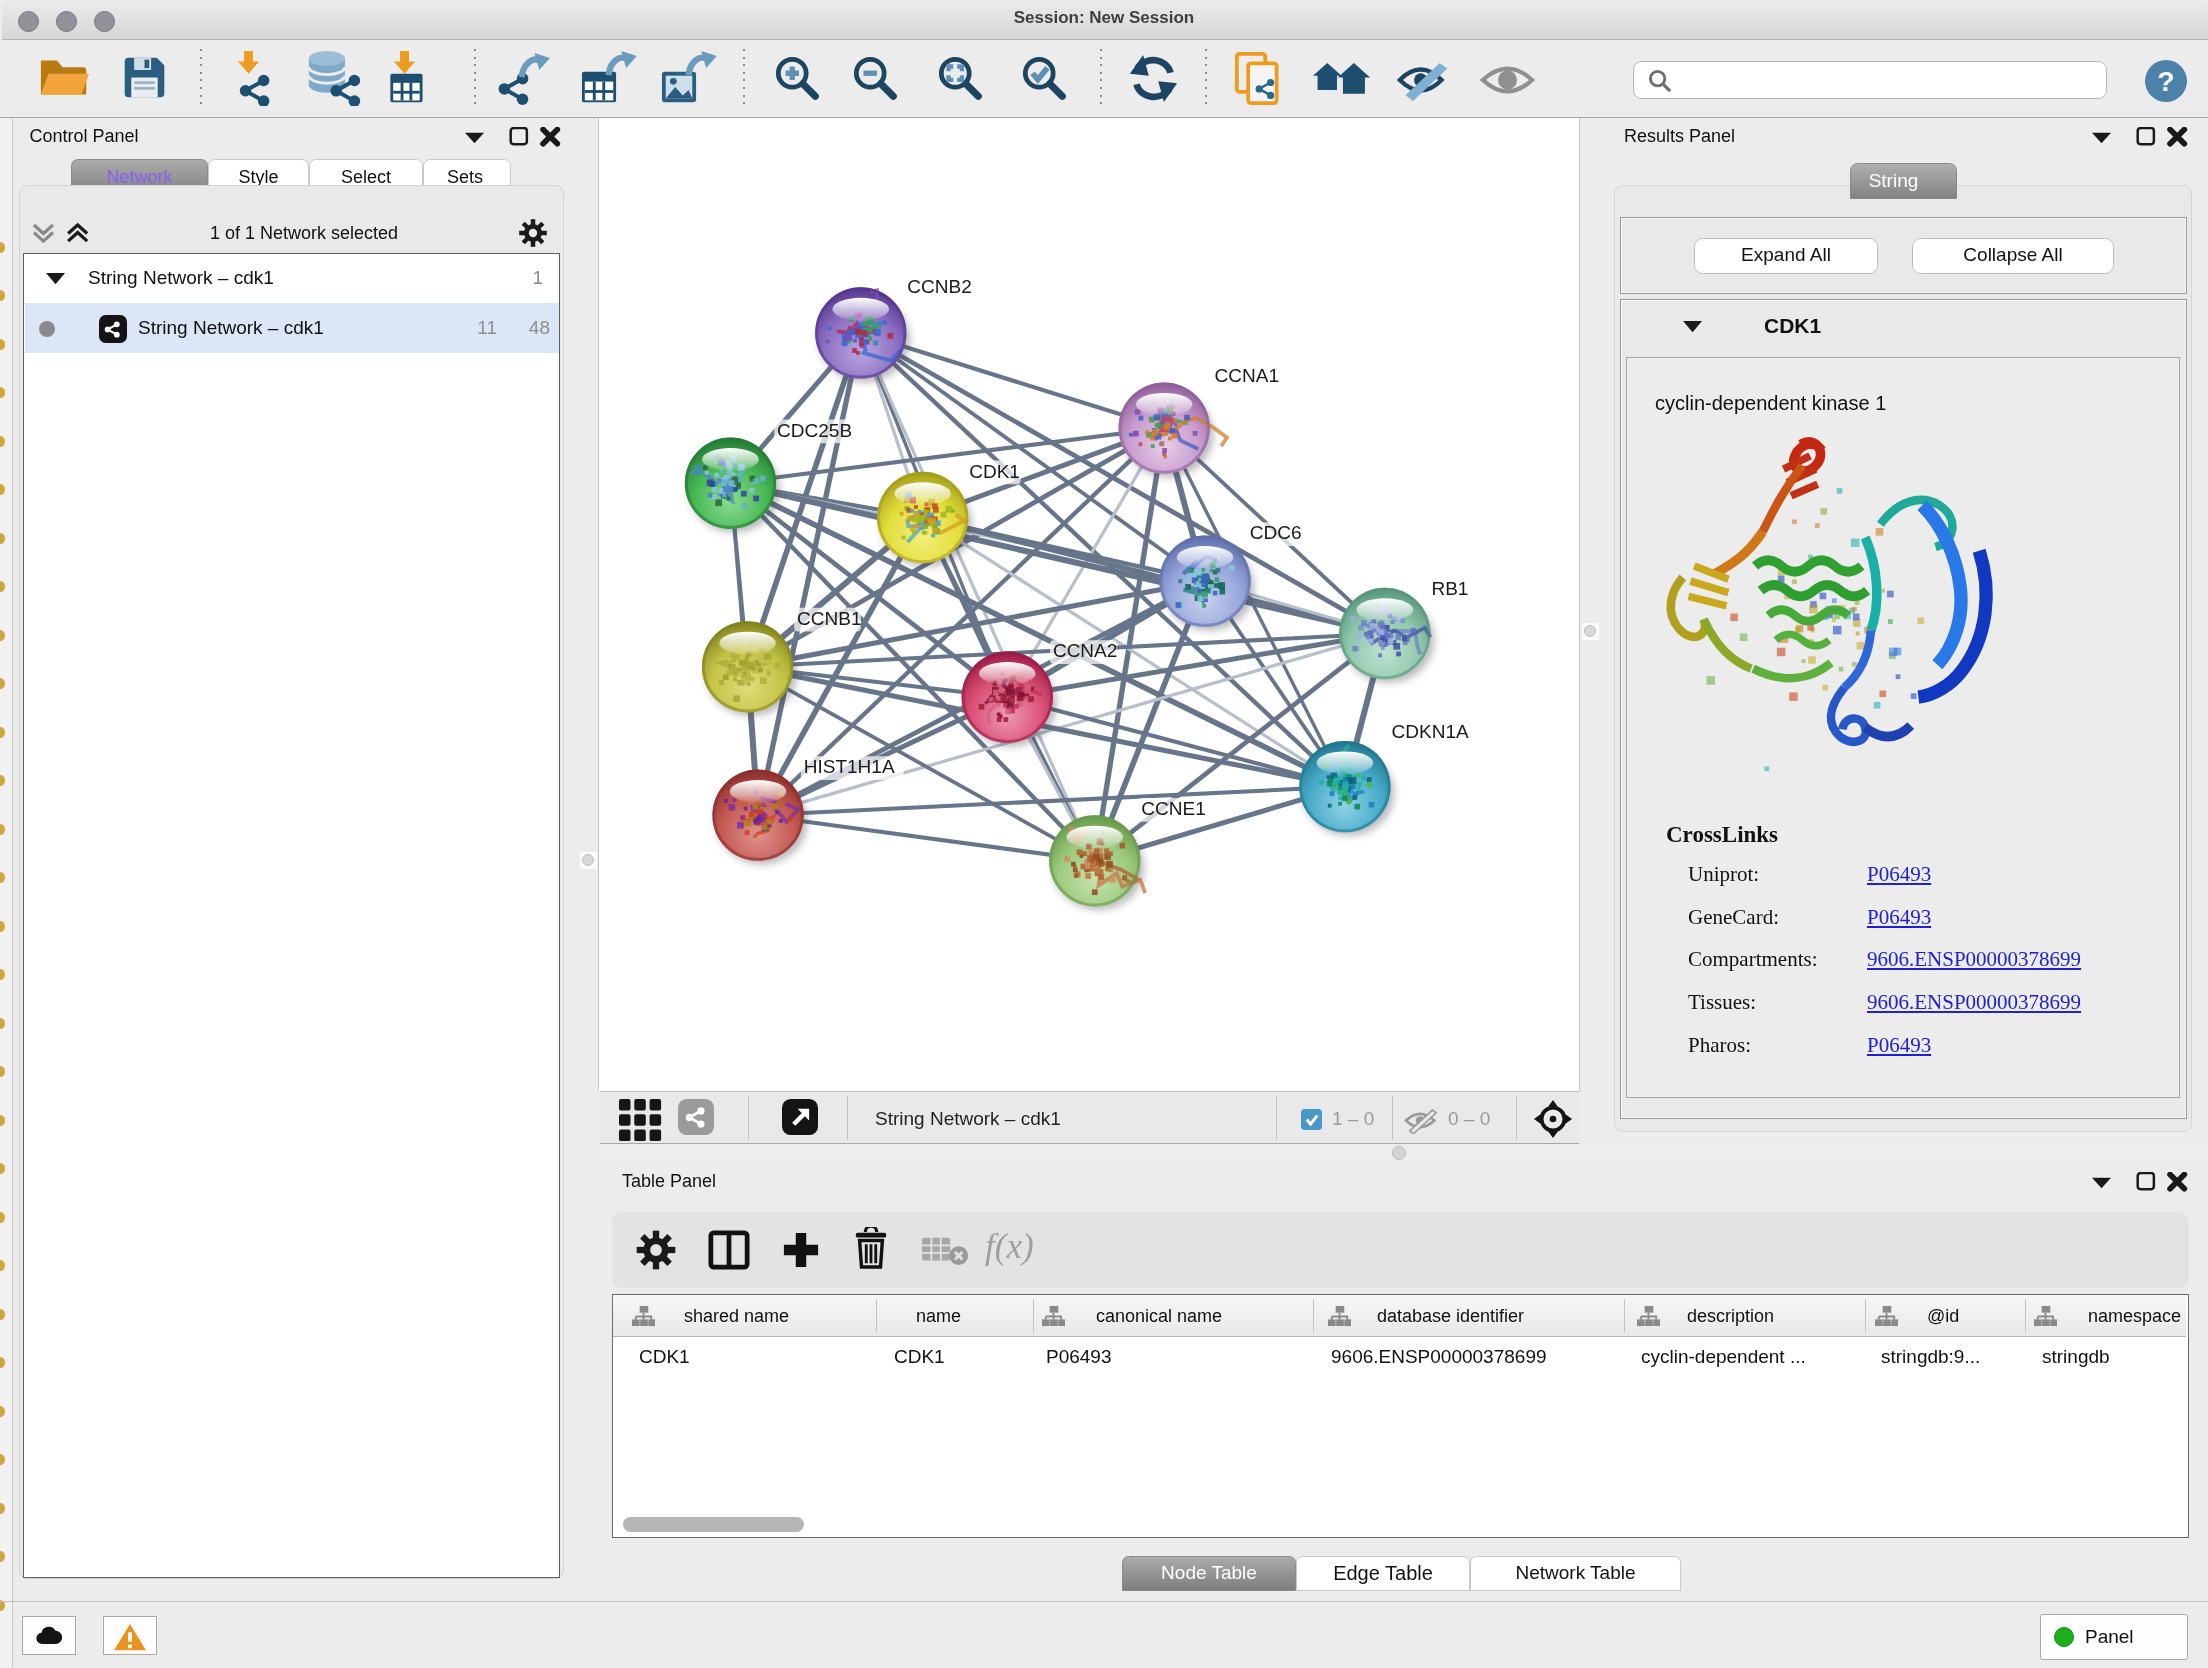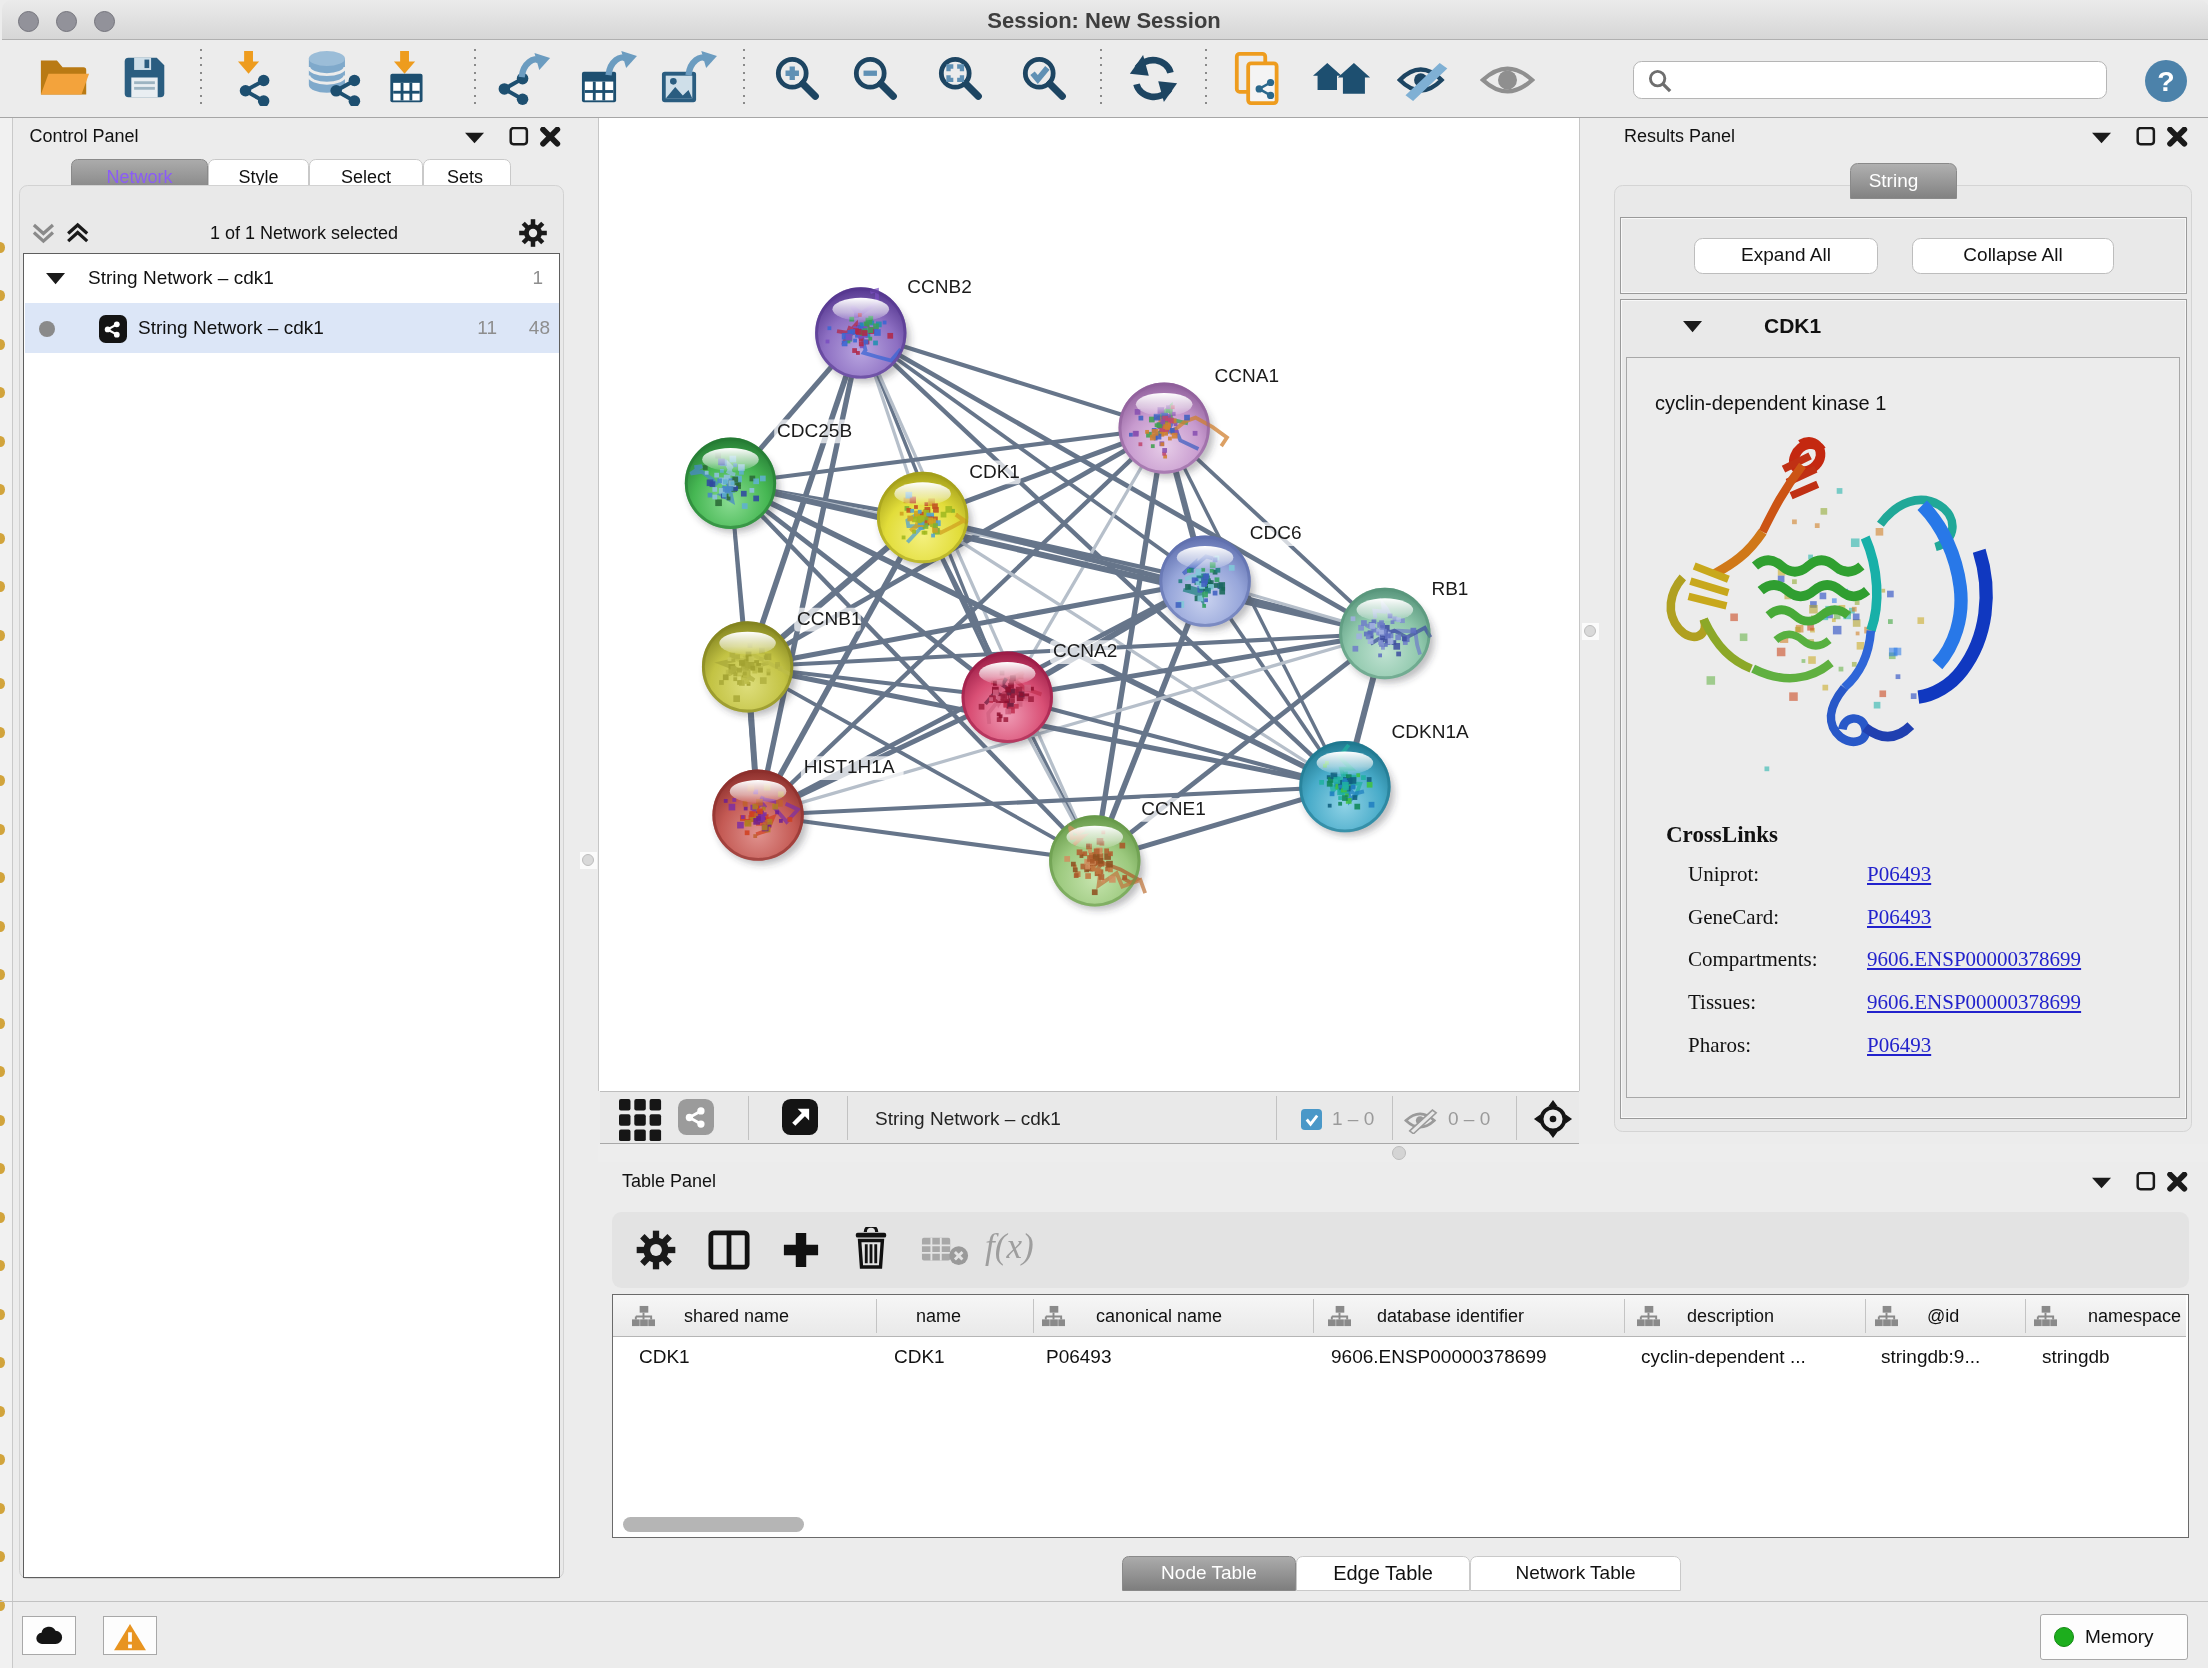--- a/index.html
+++ b/index.html
@@ -5,21 +5,21 @@
 html,body{width:2208px;height:1668px;overflow:hidden;background:#ececec;
 font-family:"Liberation Sans",sans-serif;-webkit-font-smoothing:antialiased}
 .abs{position:absolute}
 .txt{position:absolute;white-space:nowrap;color:#111}
 </style></head>
 <body>
 <div class="abs" style="left:1.9px;top:0;width:2207px;height:40px;background:linear-gradient(180deg,#ebebeb,#d6d6d6);border-bottom:1px solid #b0b0b0;border-radius:9.5px 9.5px 0 0"></div>
 <div class="abs" style="left:18px;top:10.5px;width:21px;height:21px;border-radius:50%;background:#92929a;border:1px solid #74747c"></div>
 <div class="abs" style="left:56px;top:10.5px;width:21px;height:21px;border-radius:50%;background:#92929a;border:1px solid #74747c"></div>
 <div class="abs" style="left:94px;top:10.5px;width:21px;height:21px;border-radius:50%;background:#92929a;border:1px solid #74747c"></div>
-<div class="txt" style="left:0;top:7.6px;width:2208px;text-align:center;font-size:22px;font-weight:600;color:#3e3e3e">Session: New Session</div>
+<div class="txt" style="left:0;top:7.6px;width:2208px;text-align:center;font-size:17px;font-weight:600;color:#3e3e3e">Session: New Session</div>
 <div class="abs" style="left:0;top:40px;width:2208px;height:78px;background:#ececec;border-bottom:1px solid #a6a6a6"></div>
 <svg class="abs" style="left:38px;top:53px" width="53" height="51" viewBox="0 0 56 54">
     <path d="M3 8 h17 l6 7 h22 a3 3 0 0 1 3 3 v26 h-48 z" fill="#b97a14"></path>
     <path d="M3 44 l8 -22 h43 l-8 22 z" fill="#f3a33c"></path>
   </svg>
 <svg class="abs" style="left:120px;top:53px" width="49" height="49" viewBox="0 0 52 52">
     <path d="M5 9 a4 4 0 0 1 4 -4 h30 l8 8 v30 a4 4 0 0 1 -4 4 h-34 a4 4 0 0 1 -4 -4 z" fill="#2a5d80"></path>
     <rect x="15" y="5" width="18" height="13" fill="#cfdfe9"></rect>
     <rect x="26" y="7" width="5" height="9" fill="#2a5d80"></rect>
     <rect x="12" y="26" width="28" height="21" fill="#e9eef2"></rect>
@@ -1460,13 +1460,13 @@
     <path d="M9 20 a6 6 0 0 1 -1 -12 a8 8 0 0 1 15 -2 a6 6 0 0 1 0 14 z" fill="#141414"></path>
   </svg>
 <div class="abs" style="left:103px;top:1616px;width:54px;height:39px;background:#fdfdfd;border:1px solid #a8a8a8"></div>
 <svg class="abs" style="left:112px;top:1622px" width="36" height="30" viewBox="0 0 38 32">
     <path d="M19 2 L36 30 H2 z" fill="#e89420"></path>
     <rect x="17" y="11" width="4" height="10" fill="#fff"></rect>
     <rect x="17" y="24" width="4" height="4" fill="#fff"></rect>
   </svg>
 <div class="abs" style="left:2040px;top:1614px;width:148px;height:46px;background:#fdfdfd;border:1px solid #a8a8a8;border-radius:2.9px"></div>
 <div class="abs" style="left:2054px;top:1627px;width:20px;height:20px;border-radius:50%;background:#1dae1d;border:1px solid #128a12"></div>
-<div class="txt" style="left:2085px;top:1626px;font-size:19px">Memory</div>
+<div class="txt" style="left:2085px;top:1626px;font-size:19px">Panel</div>
 
 </body></html>

